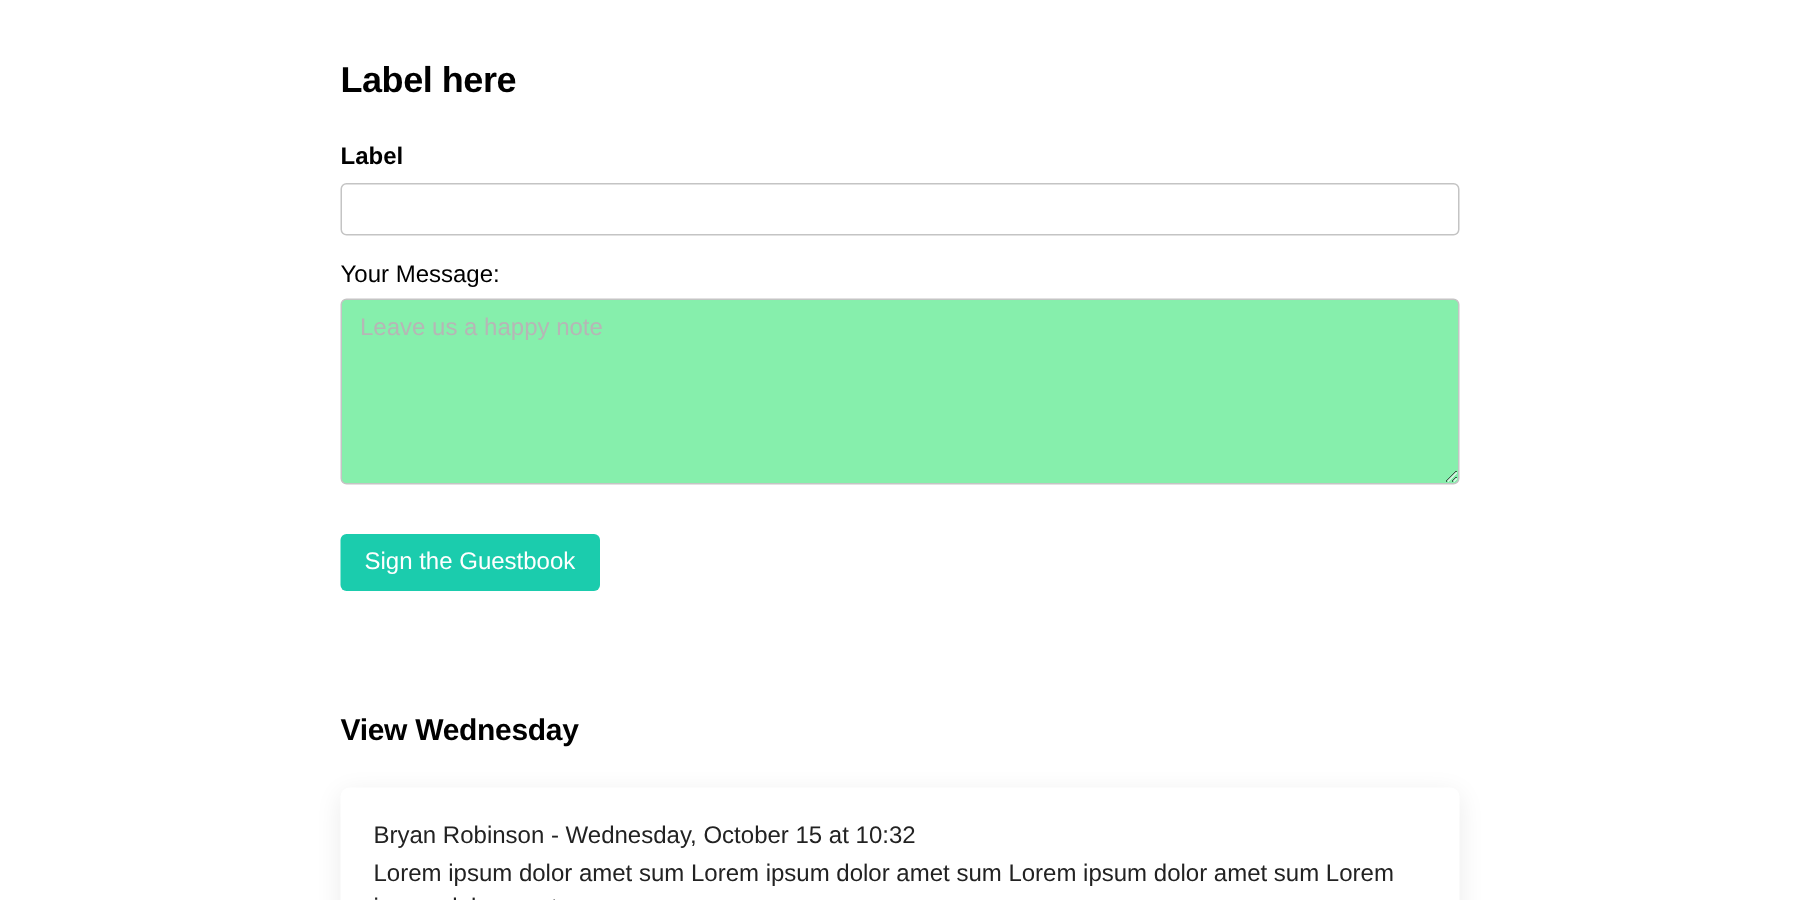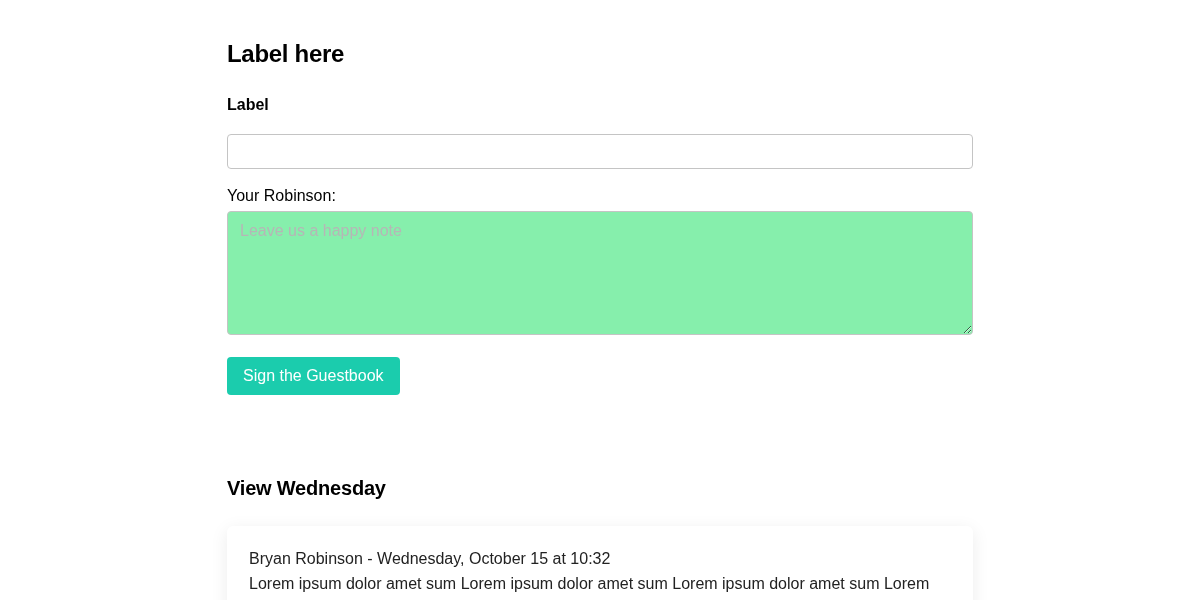--- a/index.html
+++ b/index.html
@@ -23,21 +23,21 @@
       margin-bottom: 28px;
       letter-spacing: -0.3px;
     }
     .form-group {
       margin-bottom: 18px;
     }
     .form-label {
       display: block;
       font-size: 16px;
       font-weight: 700;
-      margin-bottom: 20px;
+      margin-bottom: 8px;
     }
     .form-label-normal {
       display: block;
       font-size: 16px;
       font-weight: 400;
       margin-bottom: 6px;
     }
     .text-input {
       width: 100%;
       padding: 8px 10px;
@@ -64,20 +64,21 @@
     .submit-button {
       display: inline-block;
       background: #1BCCAD;
       color: #ffffff;
       border: none;
       border-radius: 4px;
       padding: 10px 16px;
       font-size: 16px;
       font-family: inherit;
       cursor: pointer;
+      margin-top: 10px;
     }
     .signatures-section {
       margin-top: 82px;
     }
     .signatures-title {
       font-size: 20px;
       font-weight: 700;
       margin-bottom: 26px;
       letter-spacing: -0.2px;
     }
@@ -103,21 +104,21 @@
 
 <div class="container">
   <h1 class="section-title">Label here</h1>
 
   <div class="form-group">
     <label class="form-label">Label</label>
     <input type="text" class="text-input" value="" style="">
   </div>
 
   <div class="form-group">
-    <label class="form-label-normal">Your Robinson:</label>
+    <label class="form-label-normal">Your Message:</label>
     <textarea class="textarea-input" placeholder="Leave us a happy note" style=""></textarea>
   </div>
 
   <button class="submit-button">Sign the Guestbook</button>
 
   <div class="signatures-section">
     <h2 class="signatures-title">View Wednesday</h2>
 
     <div class="signature-card">
       <div class="signature-meta">Bryan Robinson - Wednesday, October 15 at 10:32</div>

